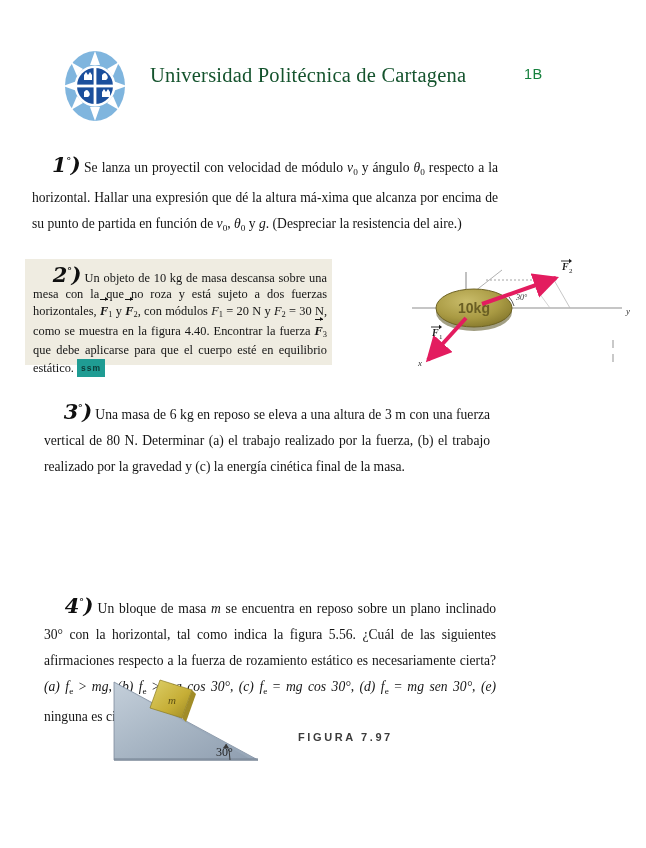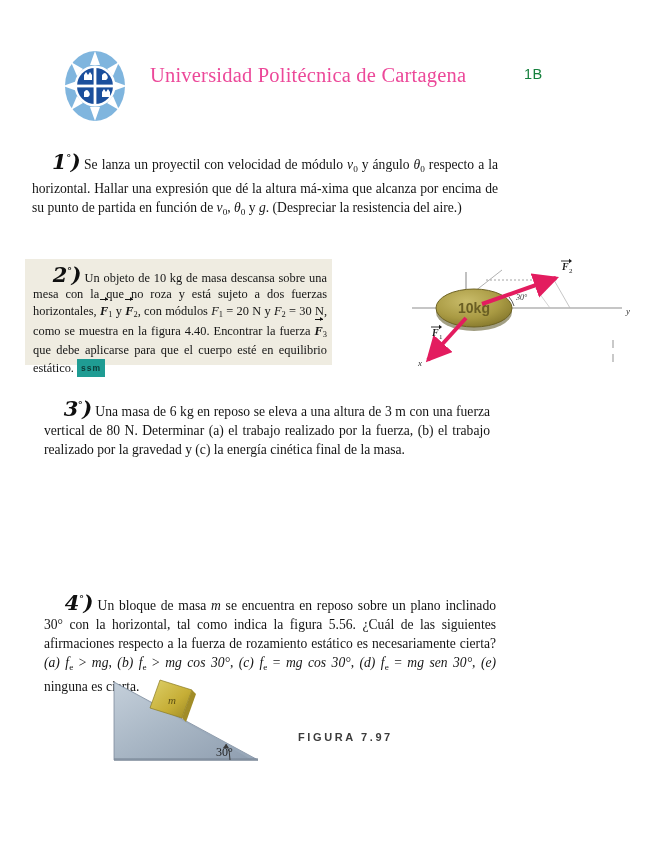--- a/index.html
+++ b/index.html
@@ -37,42 +37,42 @@
     height: 76px;
   }
   .header-title {
     position: absolute;
     left: 150px;
     top: 42px;
     width: 330px;
     font-family: "Liberation Serif", "DejaVu Serif", serif;
     font-size: 20.5px;
     letter-spacing: 0.2px;
-    color: #ec4899;
+    color: #14532d;
     white-space: nowrap;
   }
   .header-code {
     position: absolute;
     left: 524px;
     top: 44px;
     font-family: "Liberation Sans", "DejaVu Sans", sans-serif;
     font-size: 14.5px;
     color: #15803d;
     letter-spacing: 0.5px;
   }
 
   
   .problem {
     position: absolute;
     color: #1a1a1a;
   }
   .ptext {
     font-family: "Liberation Serif", "DejaVu Serif", serif;
     font-size: 13.6px;
-    line-height: 19px;
+    line-height: 26px;
     text-align: justify;
     color: #141414;
   }
   .hand {
     font-family: "DejaVu Serif", serif;
     font-style: italic;
     font-weight: bold;
     font-size: 21px;
     color: #101010;
     letter-spacing: -0.5px;

